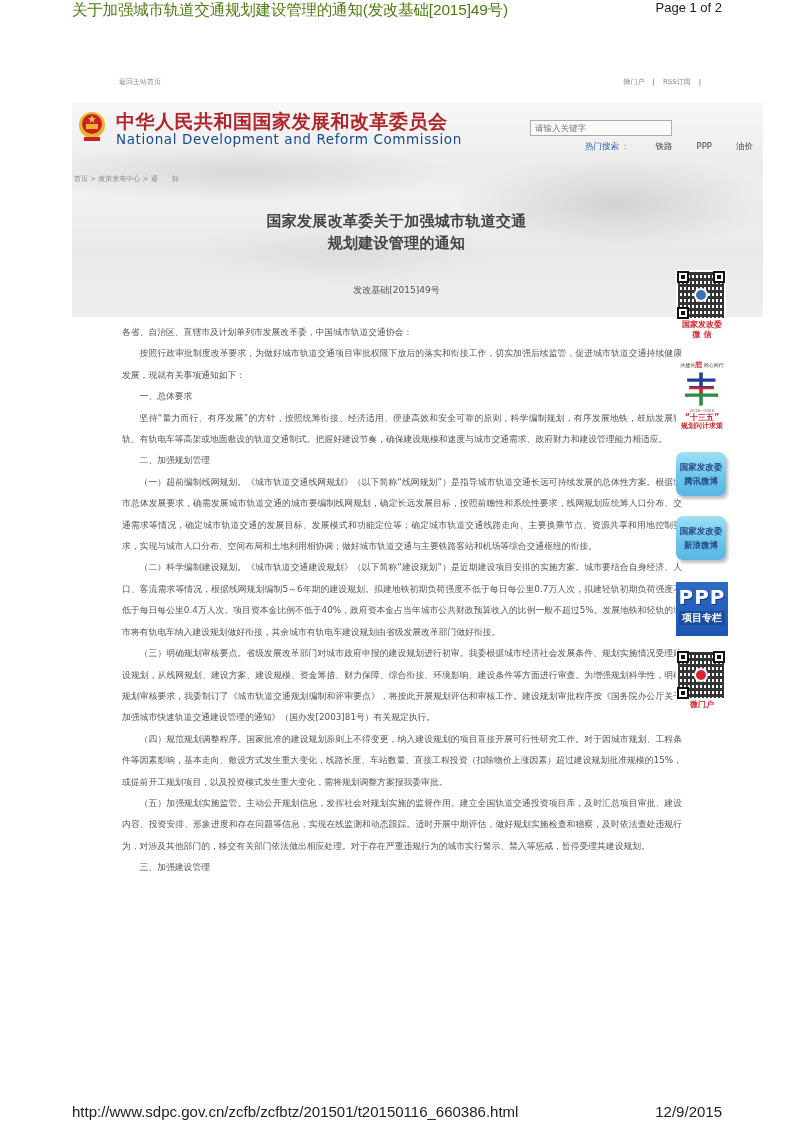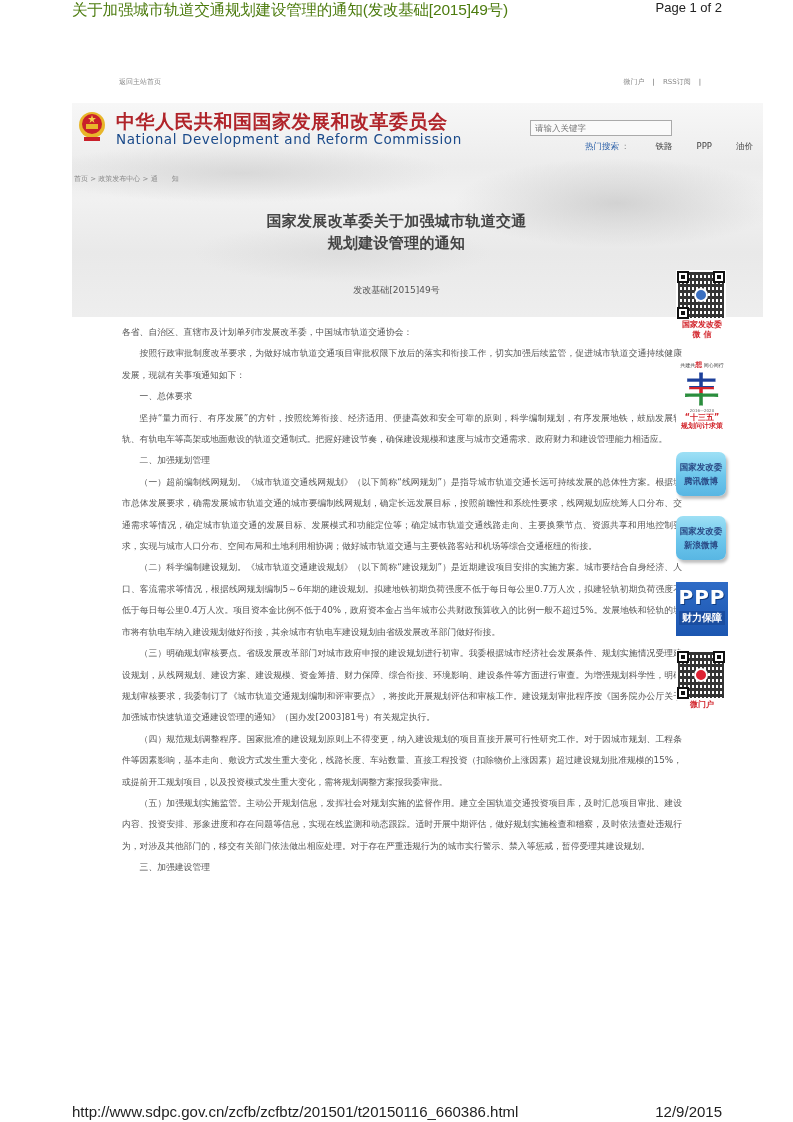--- a/index.html
+++ b/index.html
@@ -166,21 +166,21 @@
 <div class="side" style="top:516px;">
   <div class="weibo-btn">
     <div>国家发改委</div>
     <div>新浪微博</div>
   </div>
 </div>
 
 <div class="side" style="top:582px;">
   <div class="ppp">
     <div class="ppp-big">PPP</div>
-    <div class="ppp-small">财力保障</div>
+    <div class="ppp-small">项目专栏</div>
   </div>
 </div>
 
 <div class="side" style="top:650px;">
   <div class="qr">
     <div class="qr-grid"></div>
     <div class="qr-corner" style="left:1px;top:1px;"></div>
     <div class="qr-corner" style="right:1px;top:1px;"></div>
     <div class="qr-corner" style="left:1px;bottom:1px;"></div>
     <div class="qr-logo"></div>

